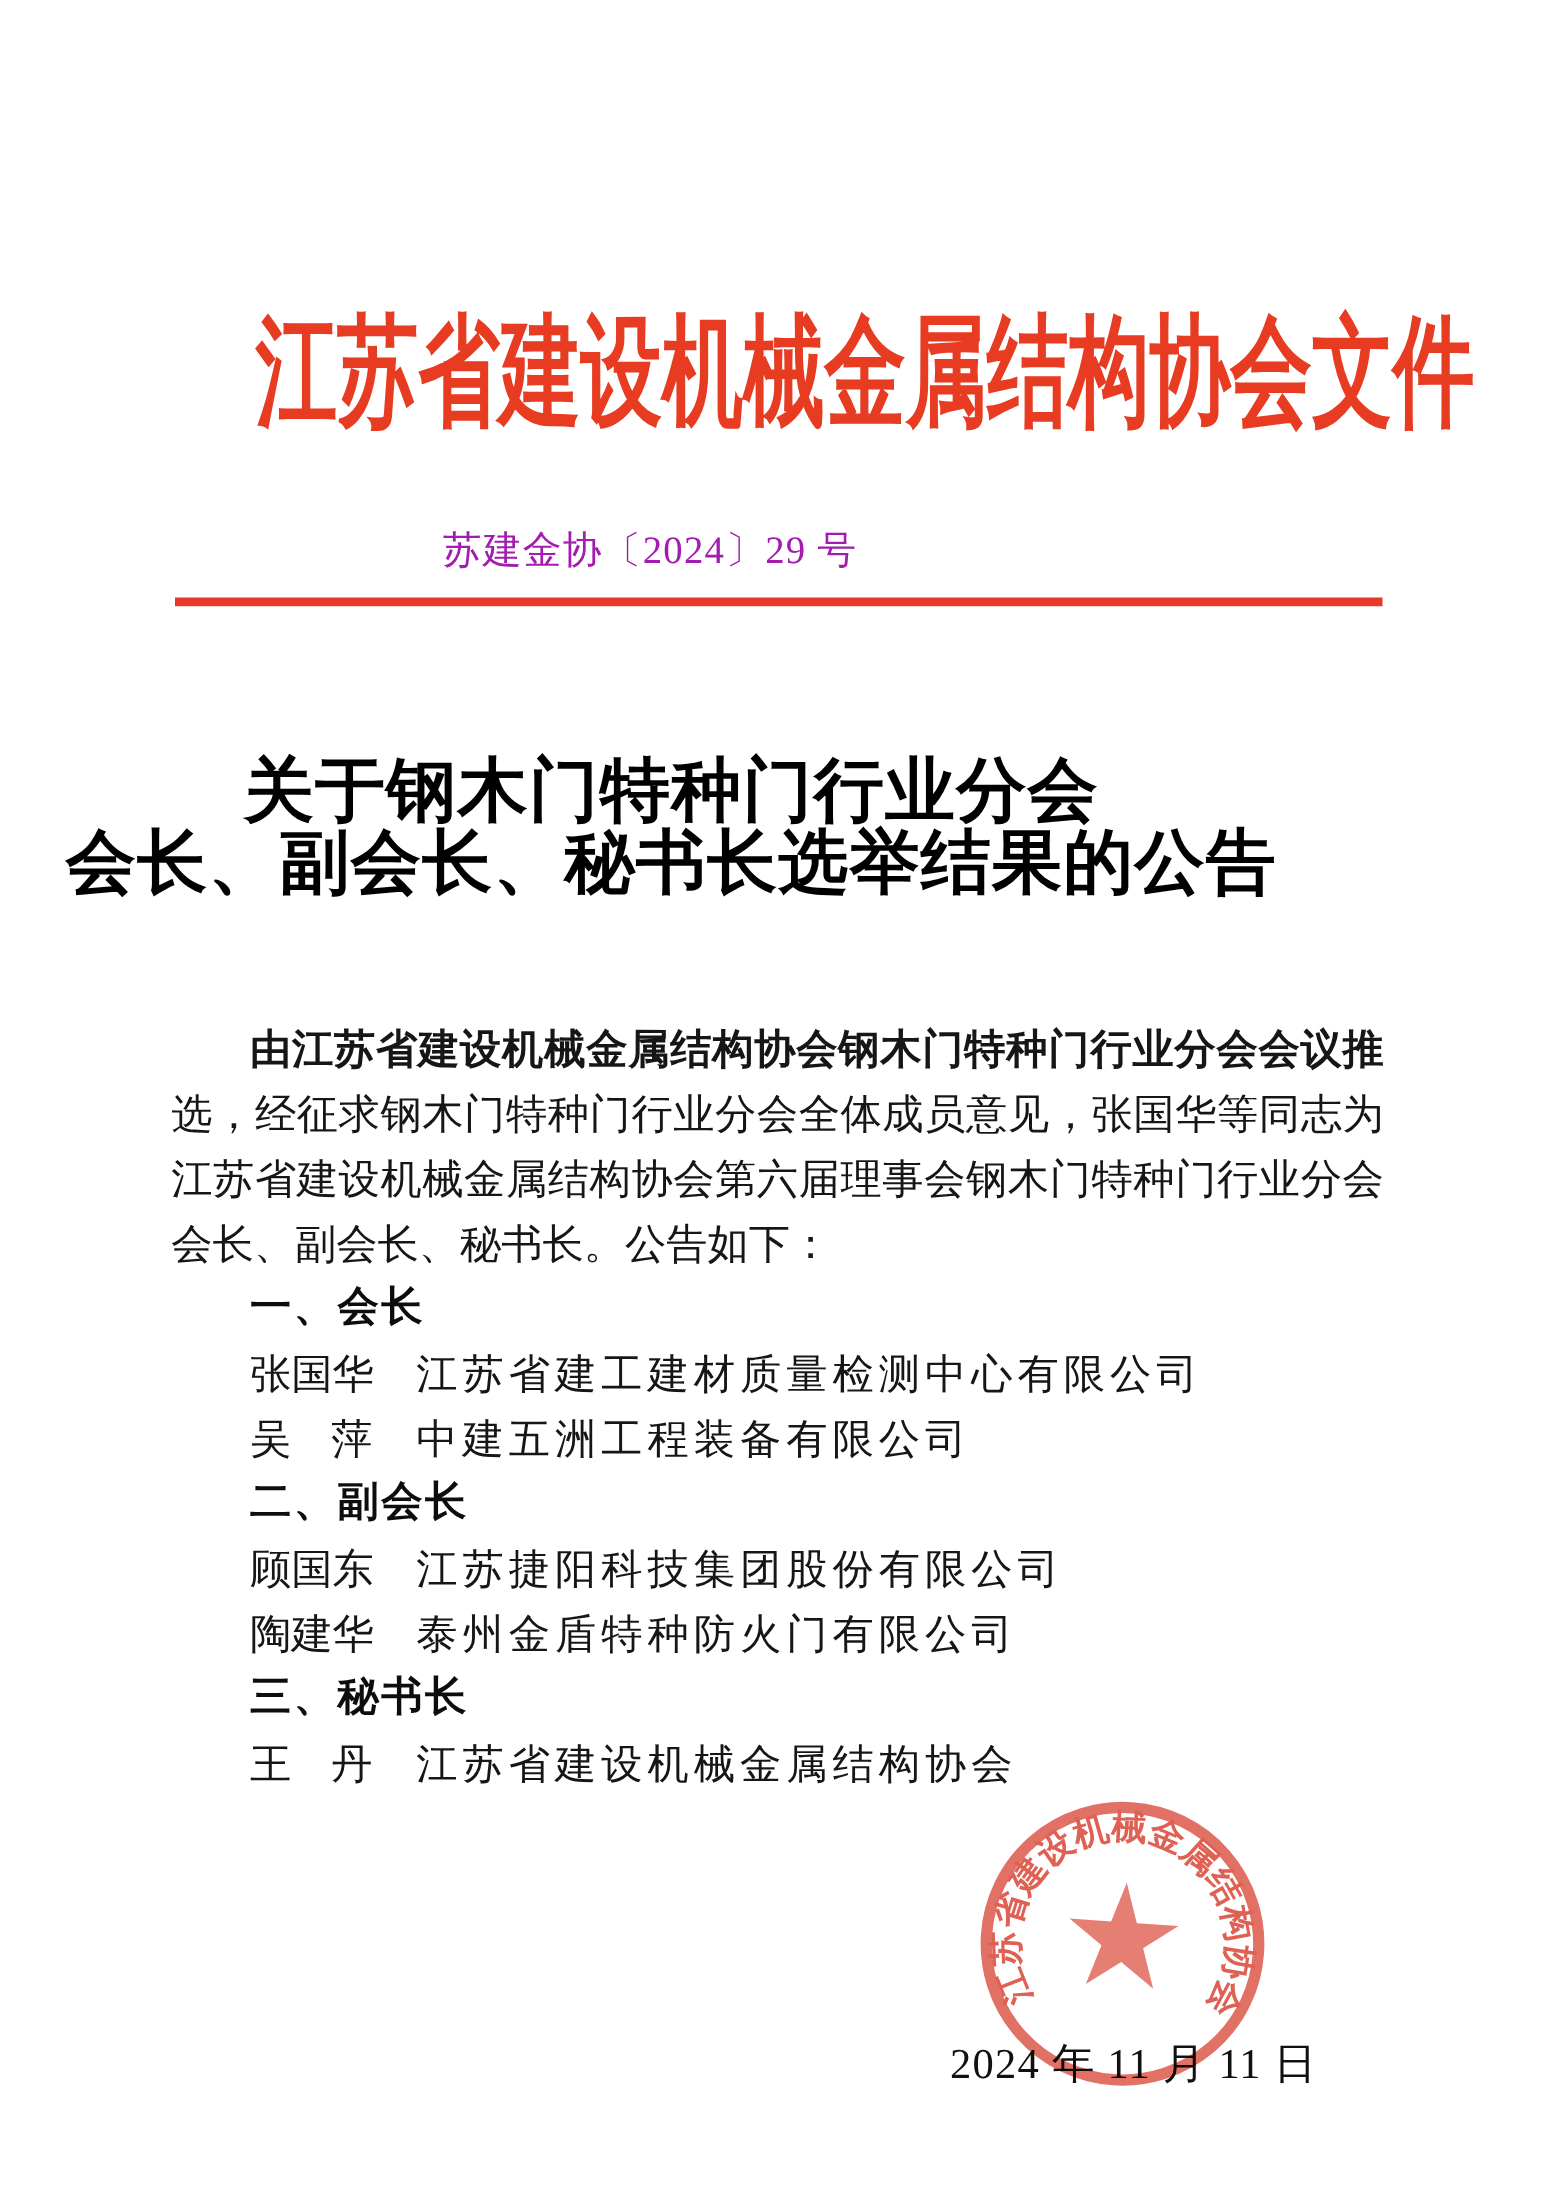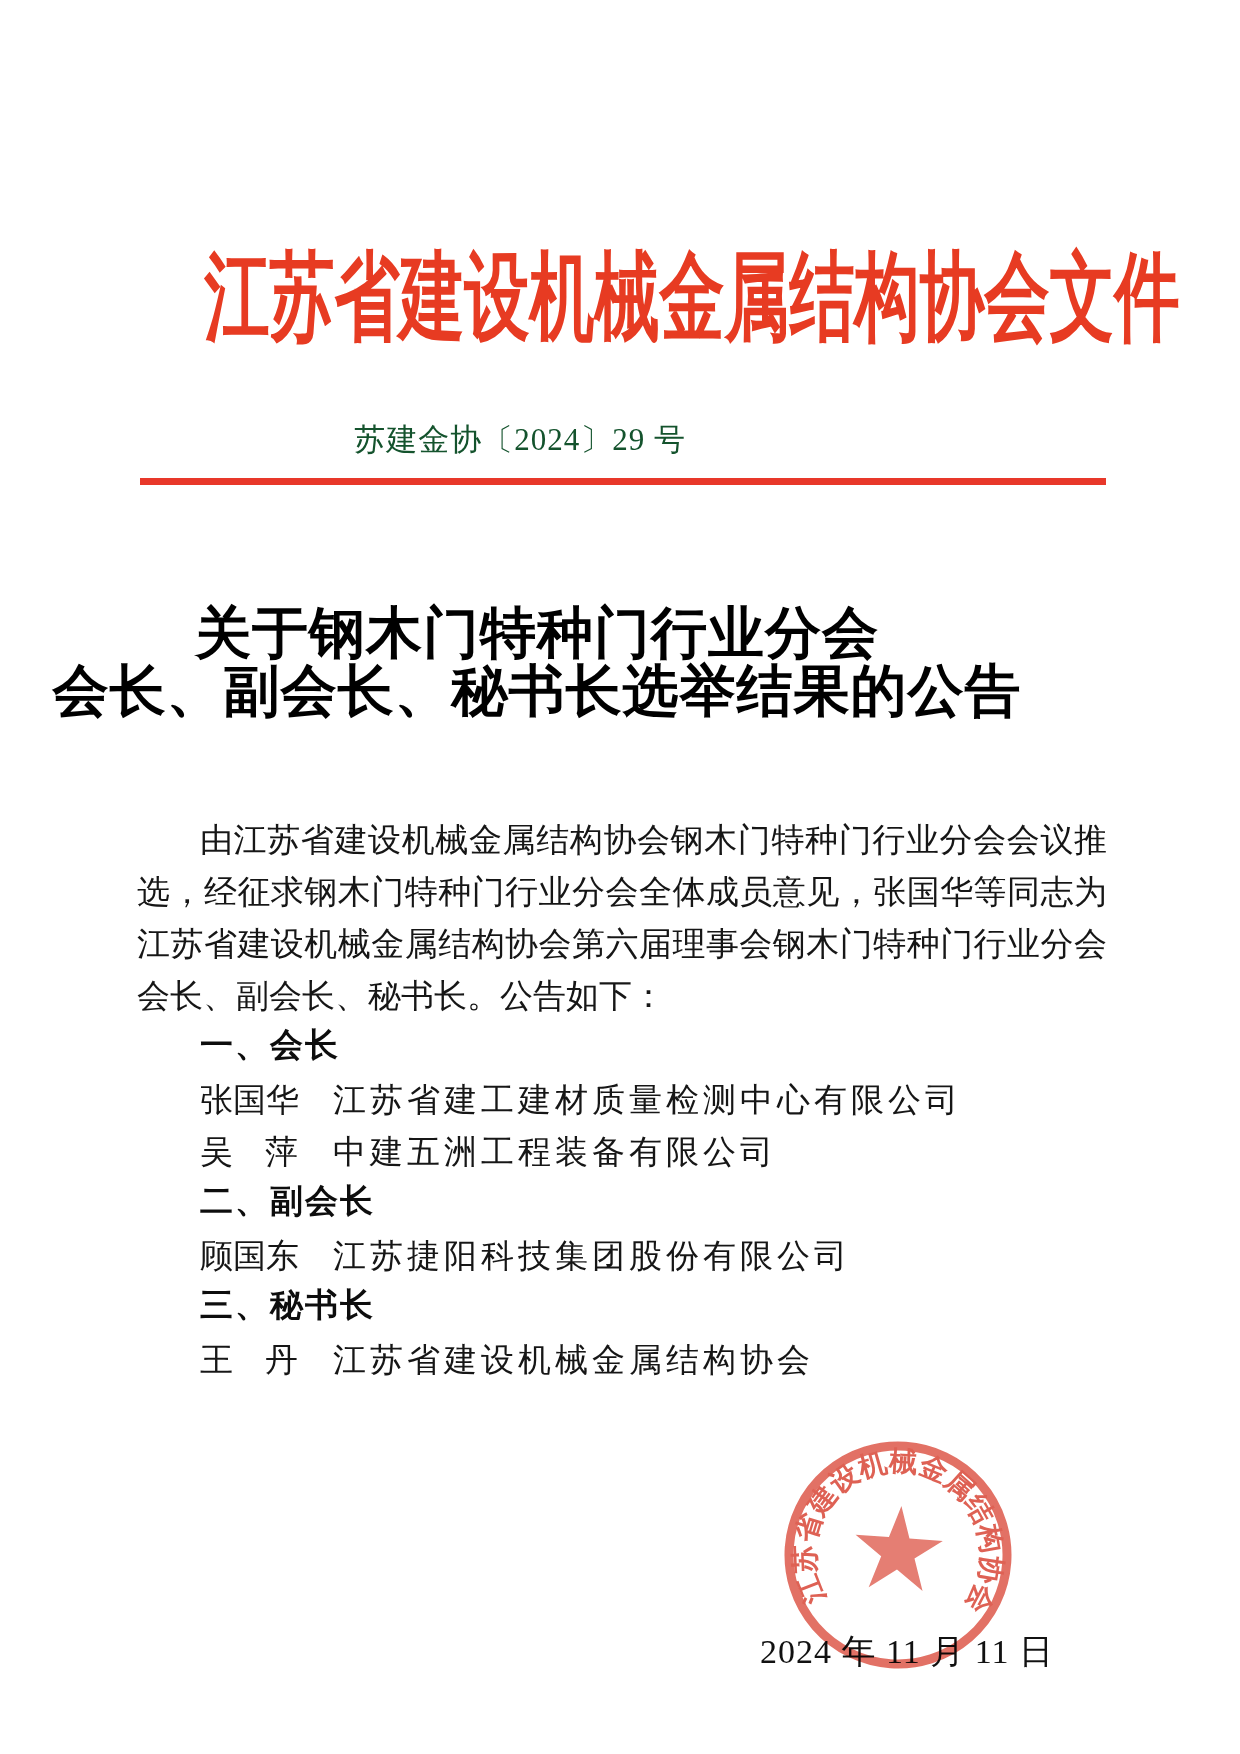--- a/index.html
+++ b/index.html
@@ -15,21 +15,21 @@
     text-align:center; white-space:nowrap;
     font-size:97px; line-height:110px; font-weight:bold;
     color:#e73b22;
     transform:scaleX(0.67); transform-origin:50% 50%;
   }
 
   
   .doc-number {
     position:absolute; top:419px; left:0; width:1040px;
     text-align:center; font-size:31px; line-height:42px;
-    letter-spacing:1px; color:#14532d;
+    letter-spacing:1px; color:#a21caf;
   }
 
   
   .red-rule {
     position:absolute; top:478px; left:140px; width:966px; height:7px;
     background:#e8382a;
   }
 
   
   .doc-title {
@@ -41,21 +41,21 @@
   
   .body-block {
     position:absolute; top:814px; left:137px; width:970px;
     font-size:33px; color:#161616;
   }
   .line { height:52px; line-height:52px; white-space:nowrap; overflow:visible; }
   .fill {
     white-space:normal; text-align:justify; text-align-last:justify;
     height:52px; line-height:52px; overflow:hidden;
   }
-  .indent { text-indent:63px; }
+  .indent { text-indent:63px;font-weight:bold; }
   .heading {
     font-weight:bold; padding-left:63px; letter-spacing:2px;
     font-family:Liberation Mono, monospace; color:#0d0d0d;
   }
   .entry { padding-left:63px; }
   .entry .name {
     display:inline-block; width:98px; vertical-align:top;
     text-align:justify; text-align-last:justify;
   }
   .entry .company { display:inline-block; margin-left:35px; letter-spacing:4px; }
@@ -107,20 +107,23 @@
     </div>
 
     <div class="line entry">
       <span class="name">吴萍</span><span class="company">中建五洲工程装备有限公司</span>
     </div>
 
     <div class="line heading">二、副会长</div>
     <div class="line entry">
       <span class="name">顾国东</span><span class="company">江苏捷阳科技集团股份有限公司</span>
     </div>
+    <div class="line entry">
+      <span class="name">陶建华</span><span class="company">泰州金盾特种防火门有限公司</span>
+    </div>
 
     <div class="line heading">三、秘书长</div>
 
     <div class="line entry">
       <span class="name">王丹</span><span class="company">江苏省建设机械金属结构协会</span>
     </div>
   </div>
 
   <div class="date-line">2024 年 11 月 11 日</div>
 

